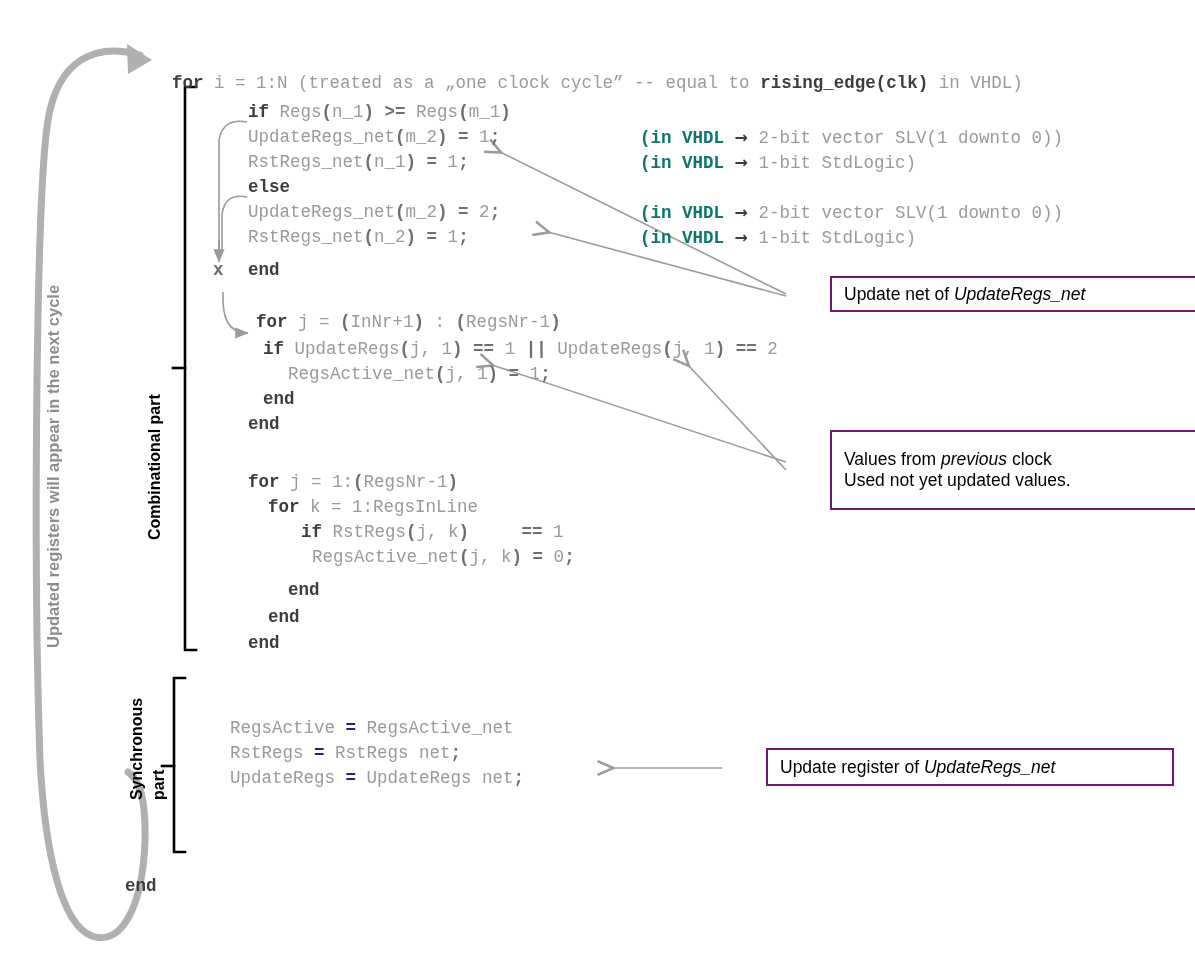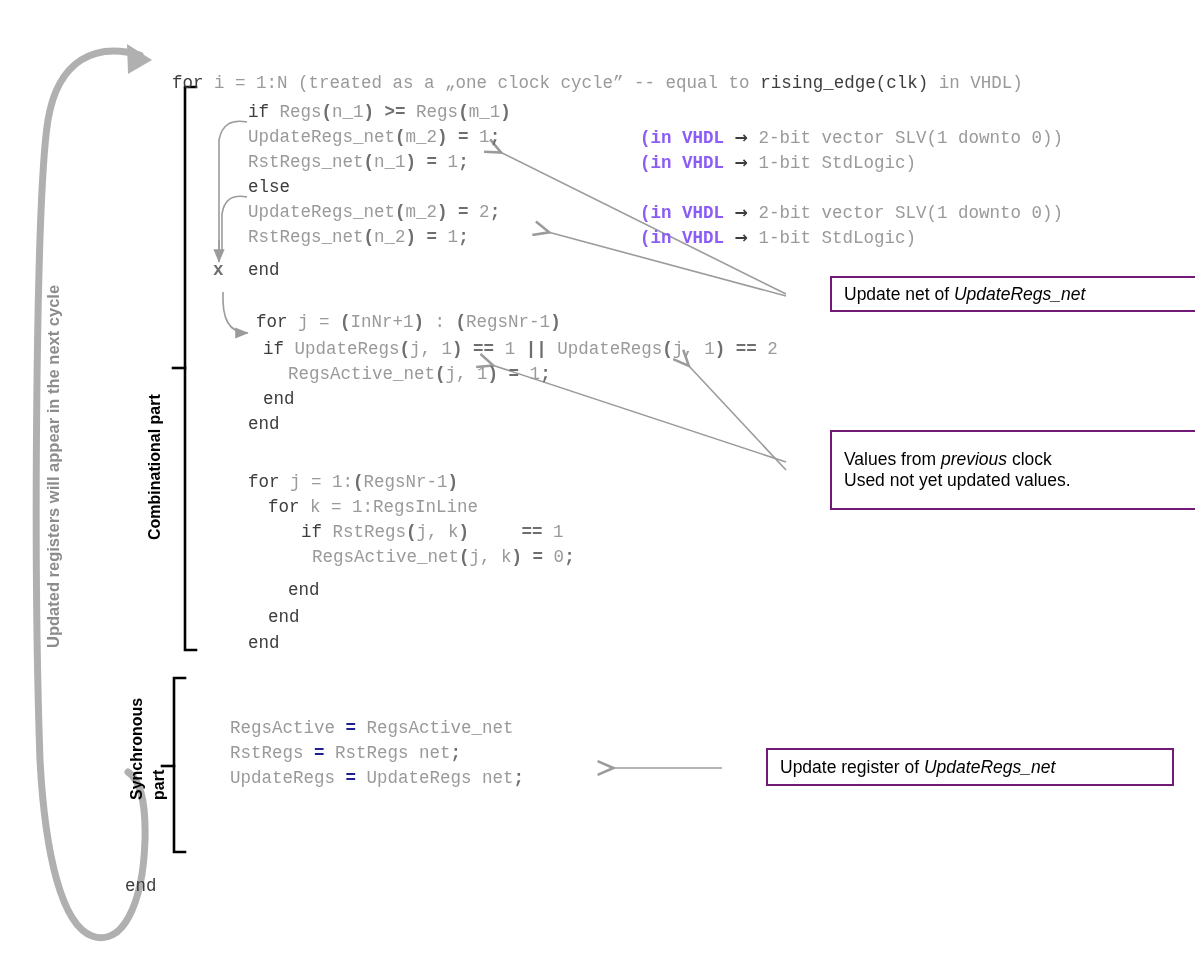--- a/index.html
+++ b/index.html
@@ -19,33 +19,33 @@
   
   .code {
     position: absolute;
     font-family: "Liberation Mono", monospace;
     font-size: 17.5px;
     line-height: 25px;
     white-space: pre;
     color: #9a9a9a;
     letter-spacing: 0px;
   }
-  .code .kw { color: #3d3d3d; font-weight: normal; }
+  .code .kw { color: #3d3d3d; font-weight: bold; }
   .code .blue { color: #1f1f8f; font-weight: bold; }
   .code .pn { color: #6e6e6e; font-weight: bold; }
 
   .cmt {
     position: absolute;
     font-family: "Liberation Mono", monospace;
     font-size: 17.5px;
     line-height: 25px;
     white-space: pre;
     color: #9a9a9a;
   }
-  .cmt .pn { color: #8b5cf6; font-weight: bold; }
+  .cmt .pn { color: #0f766e; font-weight: bold; }
   .cmt .arw { color: #3d3d3d; font-weight: bold; font-family: "DejaVu Sans", sans-serif; font-size: 16px;}
 
   
   .callout {
     position: absolute;
     box-sizing: border-box;
     border: 2px solid #701a75;
     background: #ffffff;
     font-family: "Liberation Sans", sans-serif;
     font-size: 17.5px;

